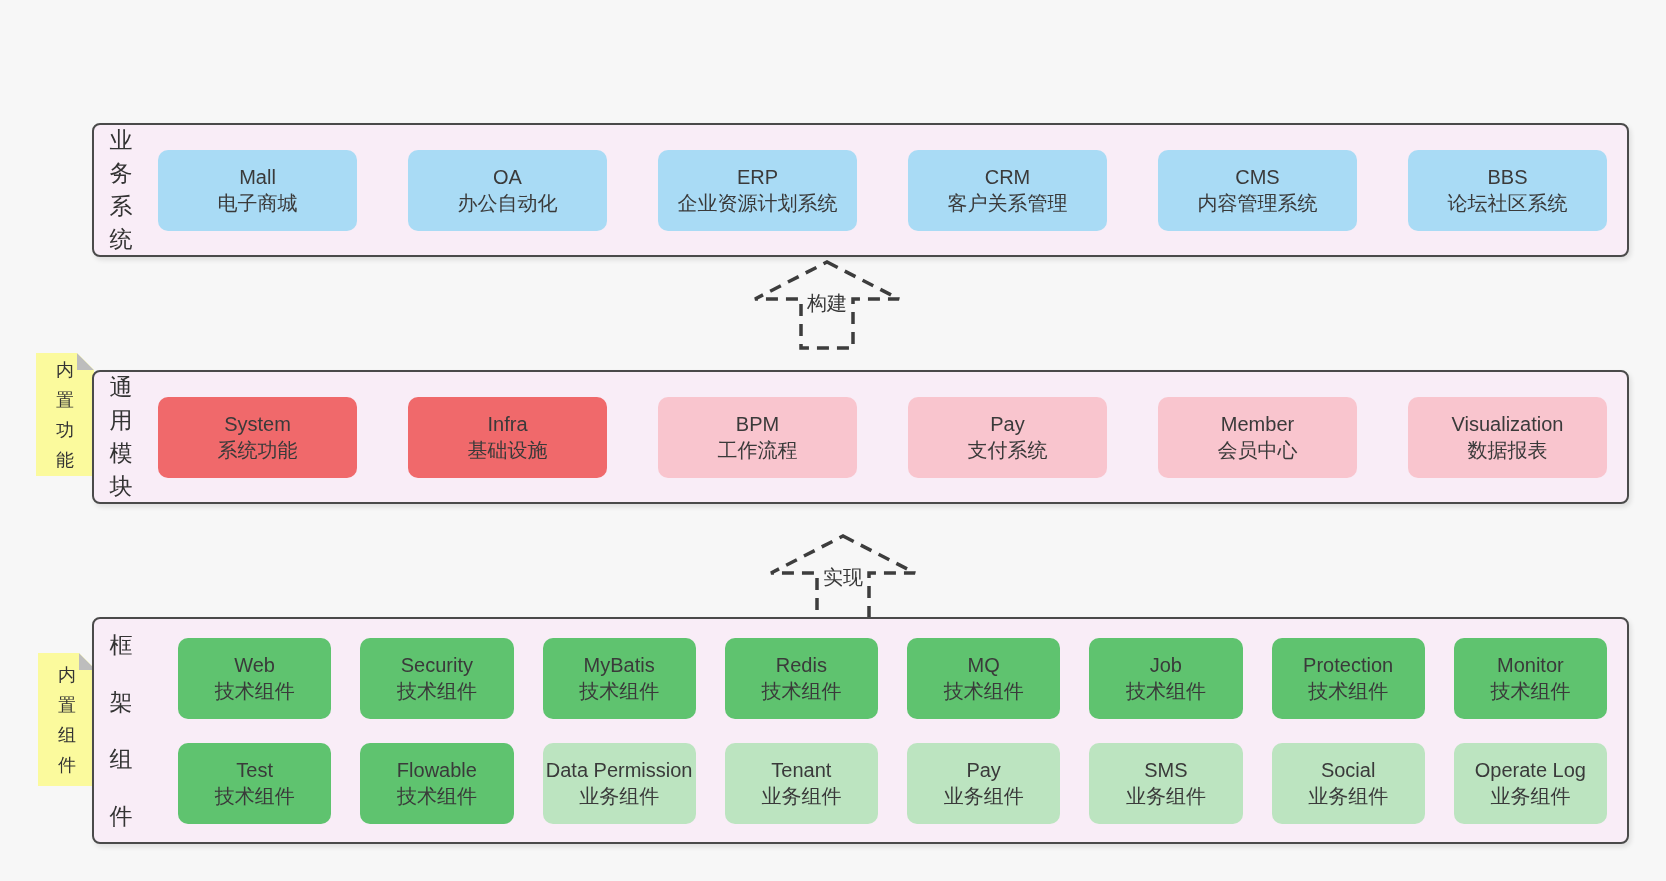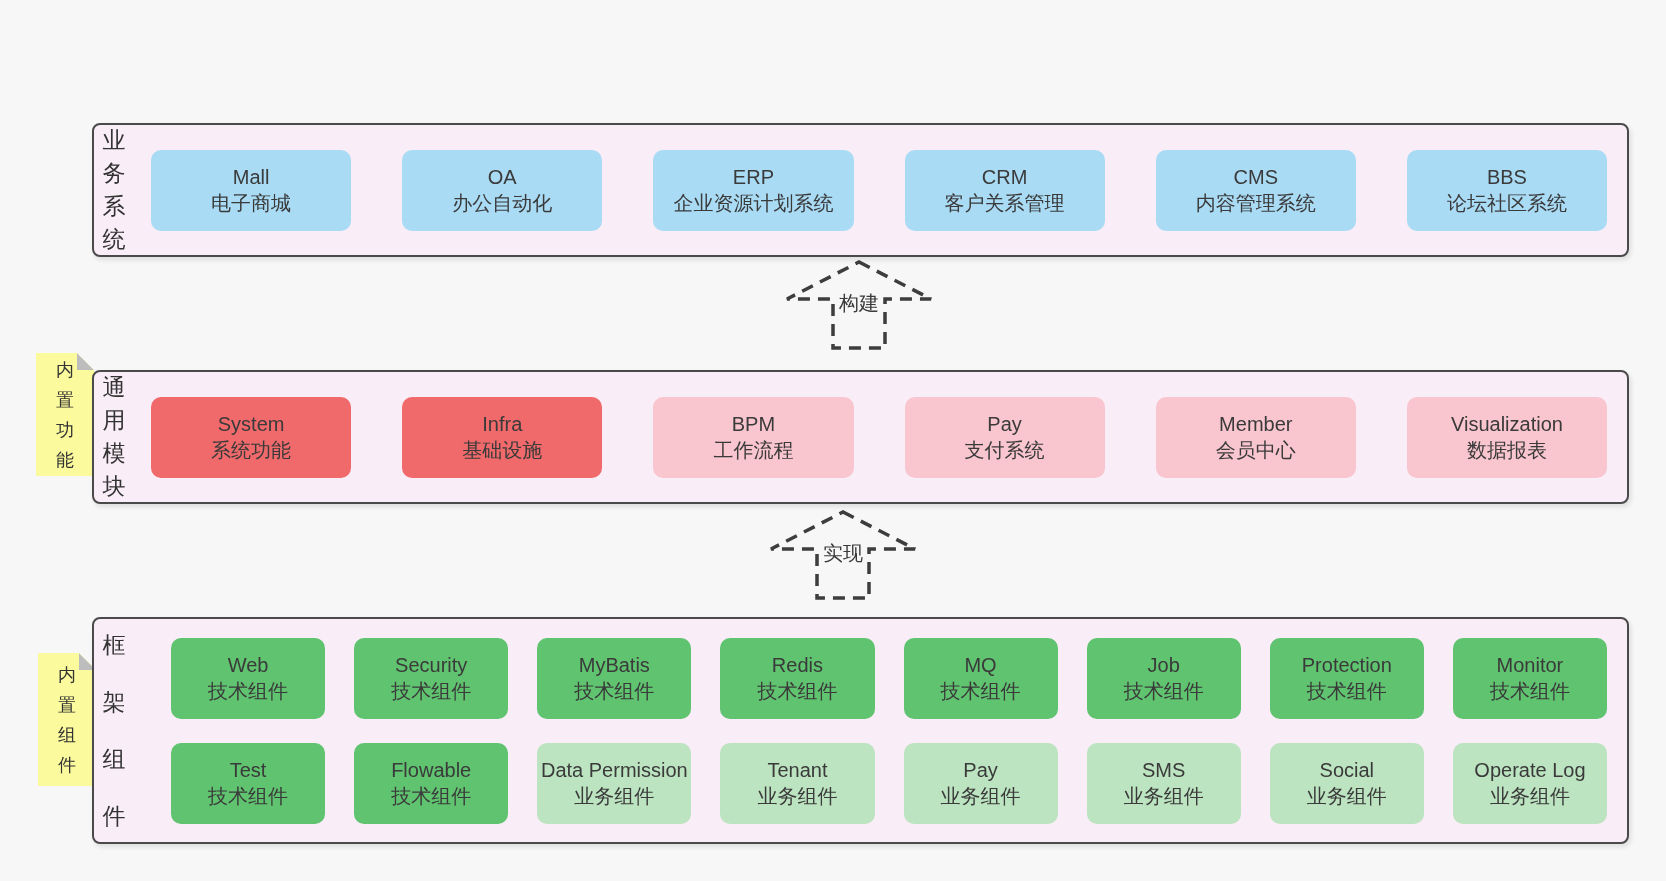--- a/index.html
+++ b/index.html
@@ -13,21 +13,21 @@
     position:absolute;left:92px;width:1537px;box-sizing:border-box;
     background:#f9edf7;border:2px solid #4a4a4a;border-radius:8px;
     box-shadow:2px 3px 5px rgba(0,0,0,0.10);
     display:flex;align-items:center;z-index:2;
   }
   #layer-business{top:123px;height:134px;}
   #layer-modules{top:370px;height:134px;}
   #layer-components{top:617px;height:227px;}
 
   .side-label{
-    width:28px;margin-left:6px;flex-shrink:0;
+    width:28px;margin-left:13px;flex-shrink:0;
     font-size:23px;line-height:33px;text-align:center;
     word-break:break-all;color:#333;
   }
   #layer-components .side-label{line-height:57px;text-align:center;}
 
   .boxes{flex:1;display:flex;flex-direction:column;gap:24px;margin:0 20px 0 23px;}
   .box-row{display:flex;gap:51px;}
   #layer-components .box-row{gap:29px;padding-left:20px;}
 
   .box{
@@ -59,22 +59,22 @@
     word-break:break-all;color:#333;
   }
 
   
   .arrow{position:absolute;width:150px;height:94px;z-index:1;}
   .arrow svg{position:absolute;left:0;top:0;}
   .arrow-label{
     position:absolute;left:50%;top:30px;transform:translateX(-50%);
     background:#f7f7f7;padding:1px 4px;font-size:20px;color:#3a3a3a;white-space:nowrap;
   }
-  #arrow-build{left:784px;top:259px;text-align:center;}
-  #arrow-impl{left:768px;top:509px;}
+  #arrow-build{left:752px;top:259px;text-align:center;}
+  #arrow-impl{left:768px;top:533px;}
 </style>
 </head>
 <body>
 
 <div class="note" id="note-modules">
   <div class="note-fold"></div>
   <div class="note-text">内置功能</div>
 </div>
 <div class="note" id="note-components">
   <div class="note-fold"></div>

